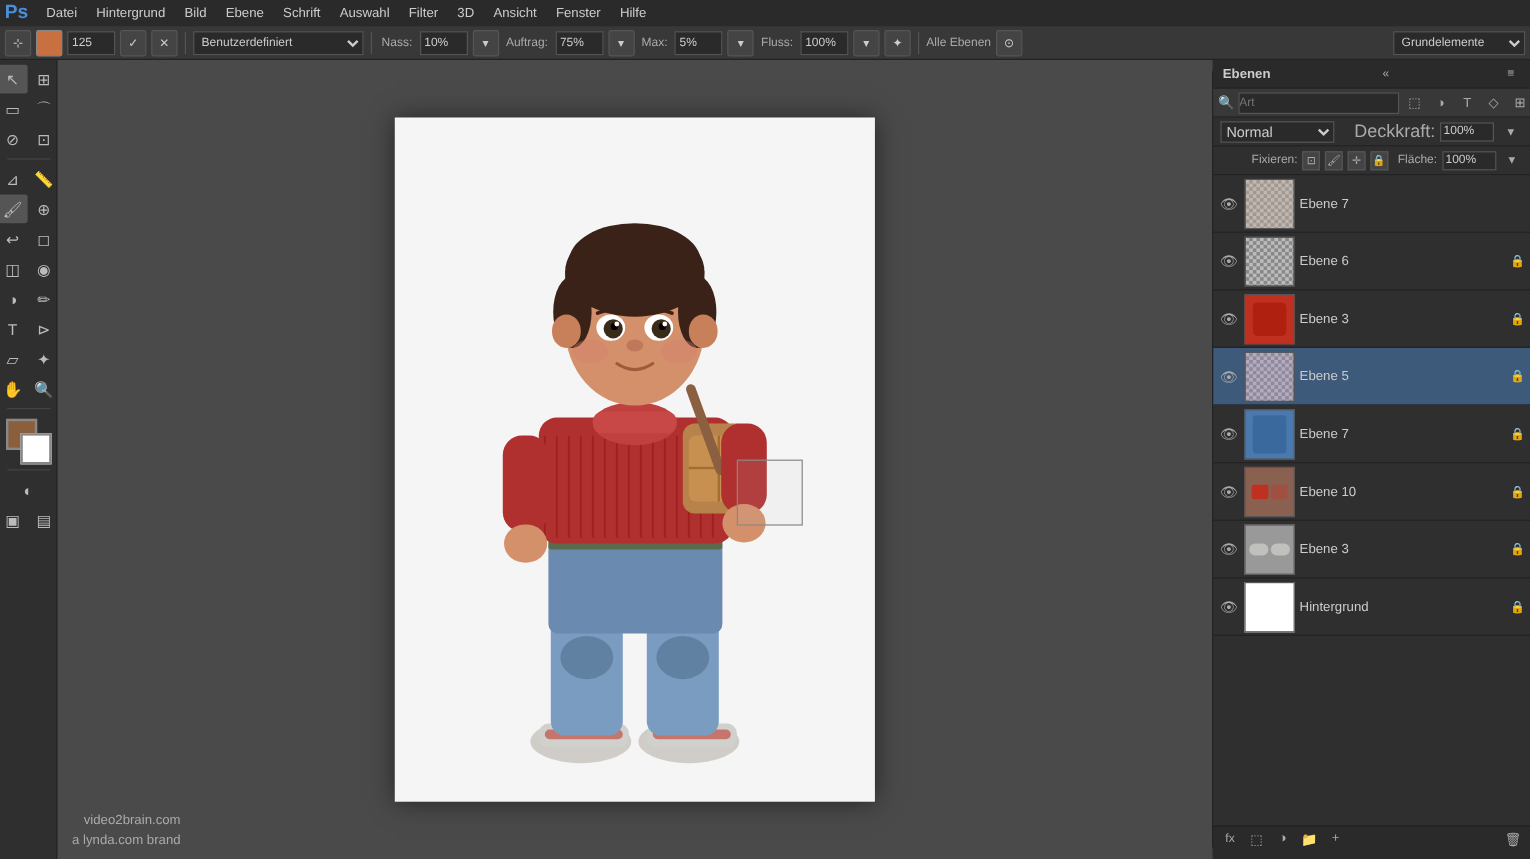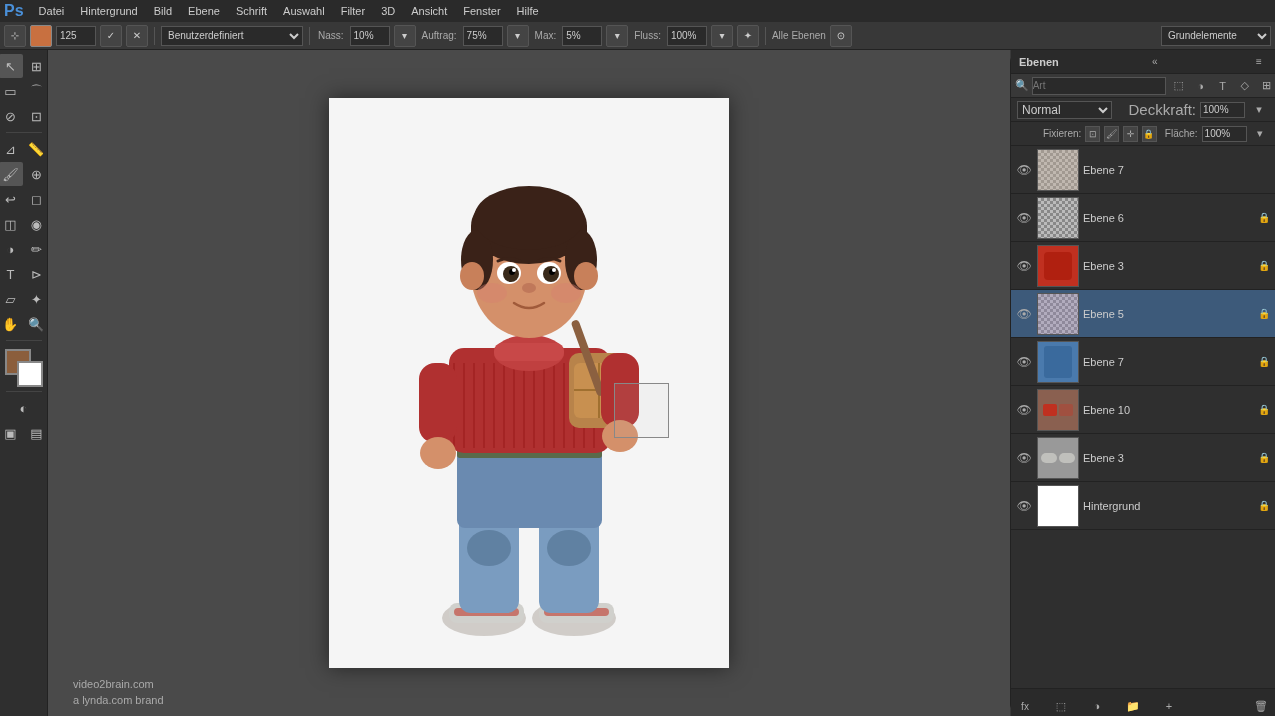--- a/index.html
+++ b/index.html
@@ -359,23 +359,23 @@
       font-size: 10px;
     }
     .thumb-white { background: #fff; }
 
     
     .panel-bottom {
       height: 28px;
       background: #2a2a2a;
       border-top: 1px solid #222;
       display: flex;
-      align-items: flex-end;
+      align-items: flex-start;
       padding: 0 4px;
-      gap: 16px;
+      gap: 2px;
     }
     .pb-btn {
       width: 20px;
       height: 20px;
       display: flex;
       align-items: center;
       justify-content: center;
       color: #aaa;
       font-size: 11px;
       cursor: pointer;
@@ -616,21 +616,21 @@
         <path d="M185 205 Q200 215 215 205" stroke="#a05a3a" stroke-width="2.5" fill="none" stroke-linecap="round"></path>
 
         <ellipse cx="163" cy="195" rx="15" ry="10" fill="#d88070" opacity="0.4"></ellipse>
         <ellipse cx="237" cy="195" rx="15" ry="10" fill="#d88070" opacity="0.4"></ellipse>
       </svg>
 
       <div class="selection-box"></div>
     </div>
 
     <div class="canvas-bottom">
-      <div style="position:absolute; bottom:8px; left:25px;">
+      <div style="position:absolute; bottom:8px; left:12px;text-align:right;">
         <div class="watermark-text-small">video2brain.com</div>
         <div class="watermark-text-small">a lynda.com brand</div>
       </div>
     </div>
   </div>
 
   <div class="right-panel">
 
     <div class="panel-header">
       <span class="panel-title">Ebenen</span>

